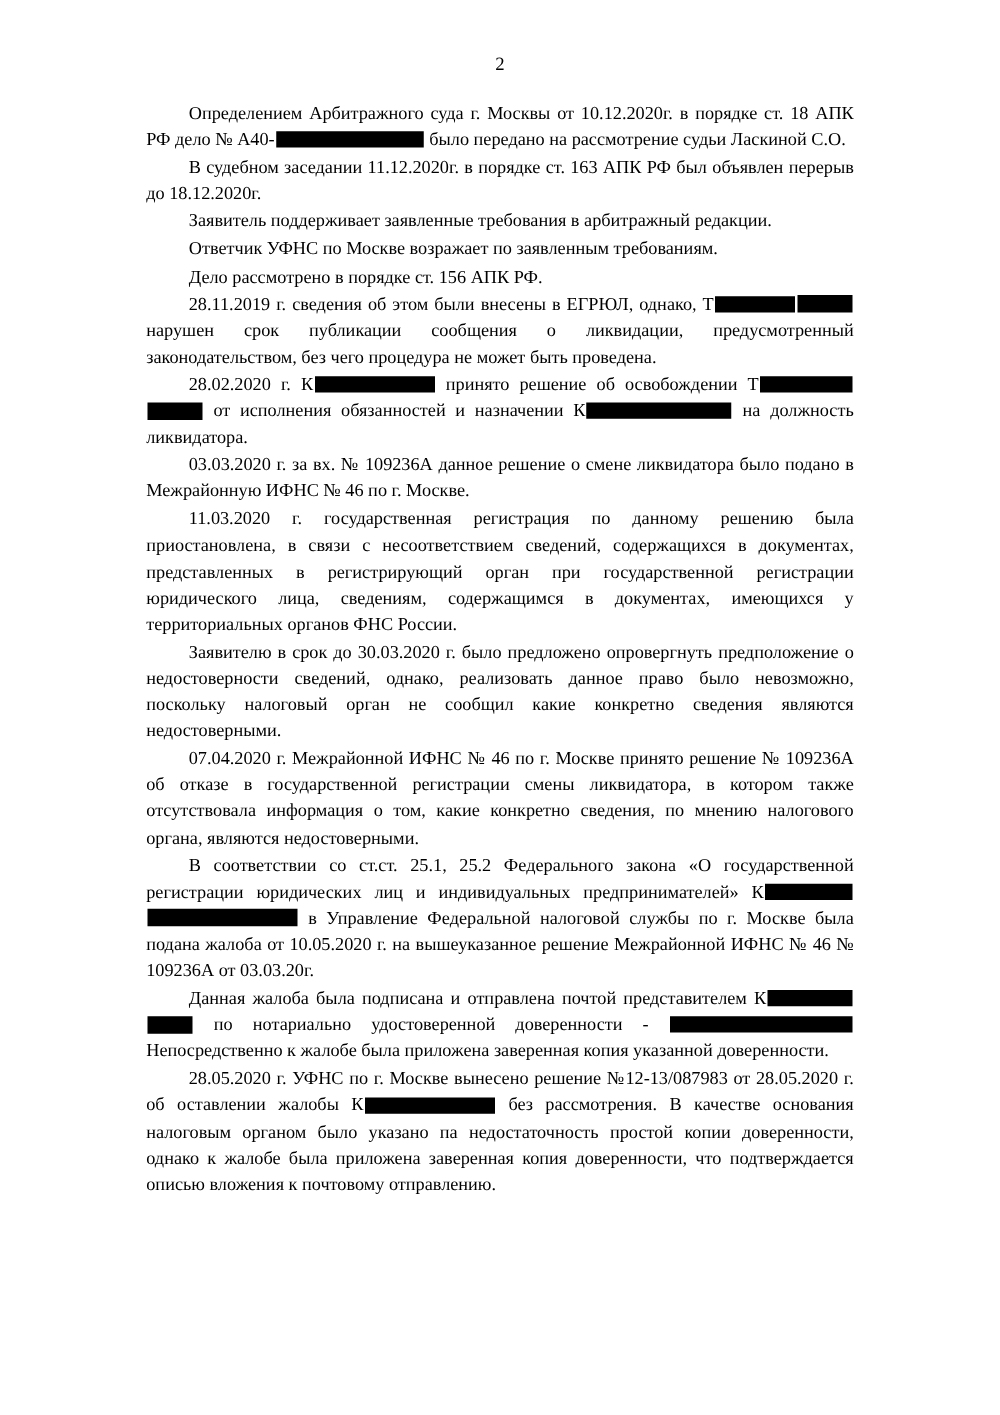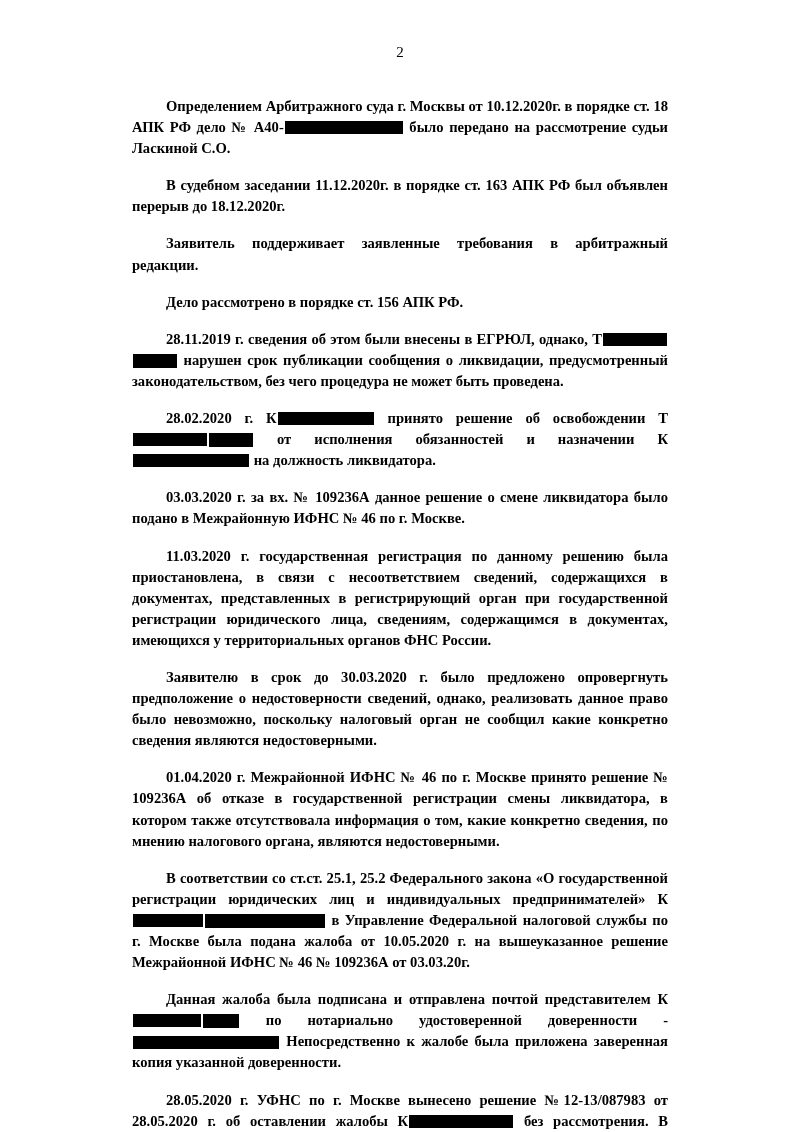--- a/index.html
+++ b/index.html
@@ -37,24 +37,23 @@
     top: 80px;
     left: 116px;
     width: 568px;
     font-size: 14.6px;
     line-height: 21.1px;
     text-align: justify;
     text-justify: inter-word;
     hyphens: none;
   }
   p.para {
-    margin: 16px;
+    margin: 1px;
     text-indent: 34px;
     text-align: justify;
-    font-weight: bold;
   }
   
   .redact {
     display: inline-block;
     background: #000000;
     vertical-align: middle;
     height: 13px;
     border-radius: 0;
     margin: 0 1px;
     position: relative;
@@ -64,24 +63,25 @@
 </style>
 </head>
 <body>
 
 <div class="page">
   <div class="page-number">2</div>
   <div class="body-text">
       <p class="para">Определением Арбитражного суда г. Москвы от 10.12.2020г. в порядке ст. 18 АПК РФ дело № А40-<span class="redact" style="width: 118px;"></span> было передано на рассмотрение судьи Ласкиной С.О.</p>
       <p class="para">В судебном заседании 11.12.2020г. в порядке ст. 163 АПК РФ был объявлен перерыв до 18.12.2020г.</p>
       <p class="para">Заявитель поддерживает заявленные требования в арбитражный редакции.</p>
+      <p class="para">Ответчик УФНС по Москве возражает по заявленным требованиям.</p>
       <p class="para">Дело рассмотрено в порядке ст. 156 АПК РФ.</p>
       <p class="para">28.11.2019   г. сведения об этом были внесены в ЕГРЮЛ, однако, Т<span class="redact" style="width: 64px;"></span><span class="redact tall" style="width: 44px;"></span> нарушен срок публикации сообщения о ликвидации, предусмотренный законодательством, без чего процедура не может быть проведена.</p>
       <p class="para">28.02.2020  г. К<span class="redact" style="width: 96px;"></span> принято решение об освобождении Т<span class="redact" style="width: 74px;"></span><span class="redact tall" style="width: 44px;"></span> от исполнения обязанностей и назначении К<span class="redact" style="width: 116px;"></span> на должность ликвидатора.</p>
       <p class="para">03.03.2020    г. за вх. № 109236А данное решение о смене ликвидатора было подано в Межрайонную ИФНС № 46 по г. Москве.</p>
       <p class="para">11.03.2020   г. государственная регистрация по данному решению была приостановлена, в связи с несоответствием сведений, содержащихся в документах, представленных в регистрирующий орган при государственной регистрации юридического лица, сведениям, содержащимся в документах, имеющихся у территориальных органов ФНС России.</p>
       <p class="para">Заявителю в срок до 30.03.2020 г. было предложено опровергнуть предположение о недостоверности сведений, однако, реализовать данное право было невозможно, поскольку налоговый орган не сообщил какие конкретно сведения являются недостоверными.</p>
-      <p class="para">01.04.2020 г. Межрайонной ИФНС № 46 по г. Москве принято решение № 109236А об отказе в государственной регистрации смены ликвидатора, в котором также отсутствовала информация о том, какие конкретно сведения, по мнению налогового органа, являются недостоверными.</p>
+      <p class="para">07.04.2020 г. Межрайонной ИФНС № 46 по г. Москве принято решение № 109236А об отказе в государственной регистрации смены ликвидатора, в котором также отсутствовала информация о том, какие конкретно сведения, по мнению налогового органа, являются недостоверными.</p>
       <p class="para">В соответствии со ст.ст. 25.1, 25.2 Федерального закона «О государственной регистрации юридических лиц и индивидуальных предпринимателей» К<span class="redact" style="width: 70px;"></span><span class="redact tall" style="width: 120px;"></span> в Управление Федеральной налоговой службы по г. Москве была подана жалоба от 10.05.2020 г. на вышеуказанное решение Межрайонной ИФНС № 46 № 109236А от 03.03.20г.</p>
       <p class="para">Данная жалоба была подписана и отправлена почтой представителем К<span class="redact" style="width: 68px;"></span><span class="redact tall" style="width: 36px;"></span> по нотариально удостоверенной доверенности - <span class="redact" style="width: 146px;"></span> Непосредственно к жалобе была приложена заверенная копия указанной доверенности.</p>
       <p class="para">28.05.2020 г. УФНС по г. Москве вынесено решение №12-13/087983 от 28.05.2020 г. об оставлении жалобы К<span class="redact" style="width: 104px;"></span> без рассмотрения. В качестве основания налоговым органом было указано па недостаточность простой копии доверенности, однако к жалобе была приложена заверенная копия доверенности, что подтверждается описью вложения к почтовому отправлению.</p>
     </div>
 </div>
 
 </body></html>

